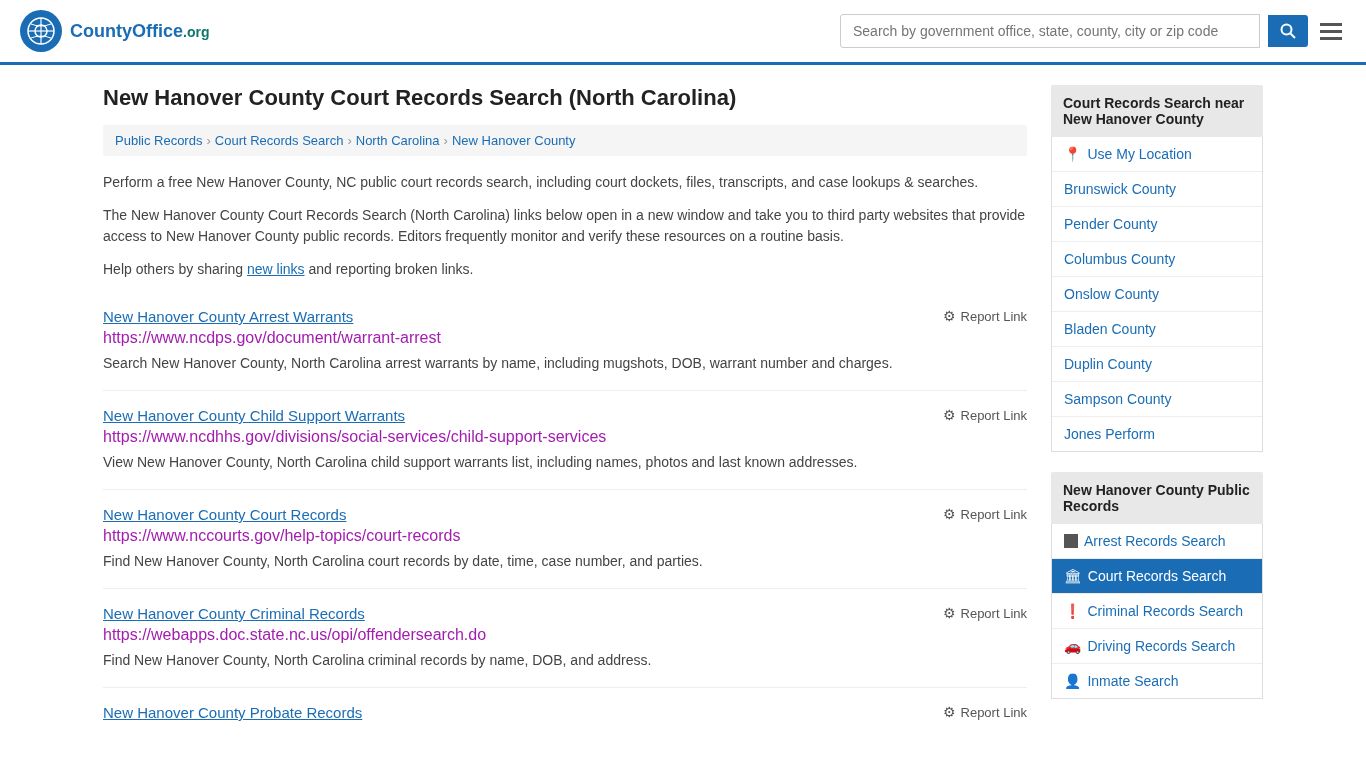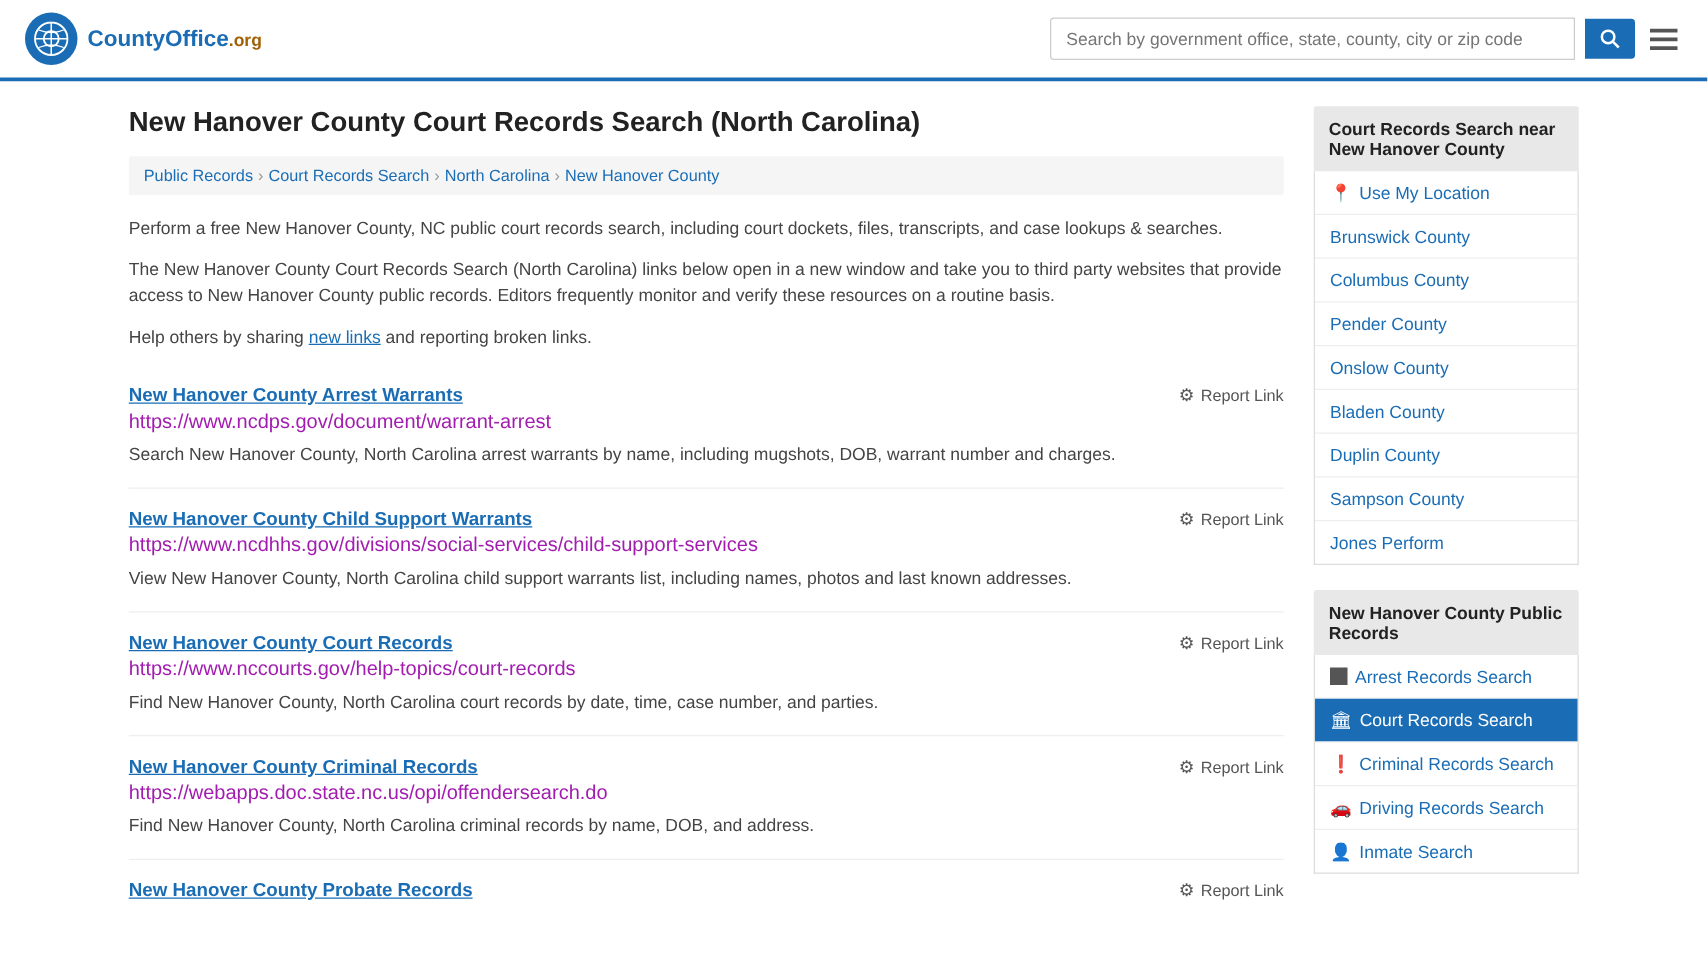--- a/index.html
+++ b/index.html
@@ -25,21 +25,21 @@
       background: #1a6db5;
       display: flex;
       align-items: center;
       justify-content: center;
       margin-right: 8px;
       flex-shrink: 0;
     }
     #logo-circle svg { width: 28px; height: 28px; }
     #logo-text { font-size: 18px; color: #333; font-weight: normal; }
     #logo-text span { color: #1a6db5; font-weight: bold; }
-    #logo-text .org { color: #a16207; font-size: 14px; }
+    #logo-text .org { color: #0f766e; font-size: 14px; }
 
     #search-area {
       display: flex;
       align-items: center;
       gap: 8px;
     }
     #search-input {
       width: 420px;
       padding: 8px 12px;
       border: 1px solid #ccc;
@@ -106,21 +106,21 @@
 
     
     .result-item {
       border-bottom: 1px solid #eee;
       padding: 16px 0;
     }
     .result-item:last-child { border-bottom: none; }
 
     .result-title {
       font-size: 15px;
-      font-weight: bold;
+      font-weight: normal;
       color: #1a6db5;
       text-decoration: underline;
       cursor: pointer;
       display: inline;
     }
     .result-header {
       display: flex;
       justify-content: space-between;
       align-items: flex-start;
       margin-bottom: 4px;
@@ -312,26 +312,26 @@
             <span>Use My Location</span>
           </a>
         </li>
         <li>
           <a href="#">
             <span>Brunswick County</span>
           </a>
         </li>
         <li>
           <a href="#">
+            <span>Pender County</span>
+          </a>
+        </li>
+        <li>
+          <a href="#">
             <span>Columbus County</span>
-          </a>
-        </li>
-        <li>
-          <a href="#">
-            <span>Pender County</span>
           </a>
         </li>
         <li>
           <a href="#">
             <span>Onslow County</span>
           </a>
         </li>
         <li>
           <a href="#">
             <span>Bladen County</span>

